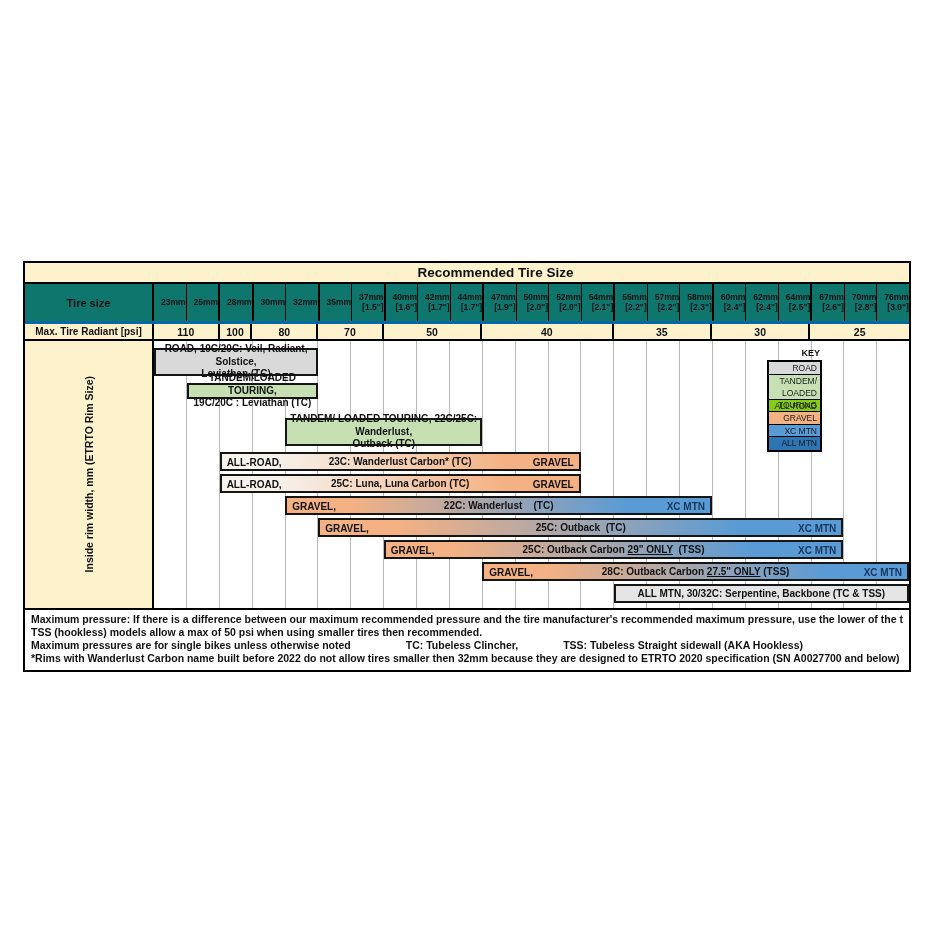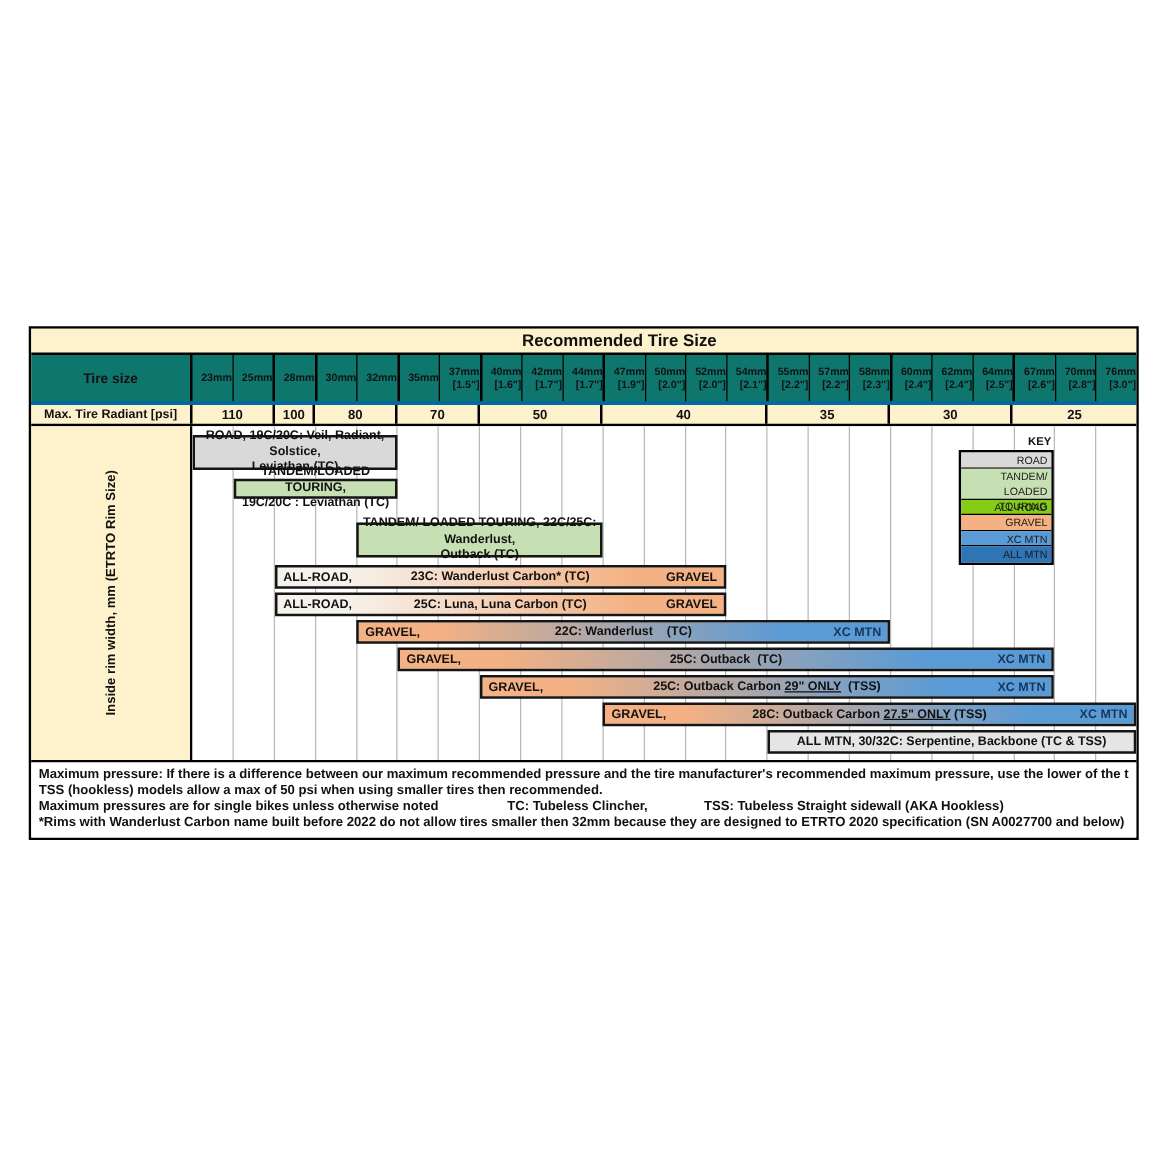--- a/index.html
+++ b/index.html
@@ -31,21 +31,21 @@
   .gwrap{position:absolute;inset:0;display:flex;}
   .gcell{flex:1;border-right:1px solid #b9b9b9;box-sizing:border-box;}
   .gcell:last-child{border-right:none;}
   .bar{position:absolute;border:2px solid #151515;box-sizing:border-box;display:flex;
        align-items:center;font-weight:bold;font-size:10px;color:#111;}
   .bar .stack{width:100%;text-align:center;line-height:12.5px;}
   .bar .lbl-left{position:absolute;left:5px;top:50%;transform:translateY(-50%);white-space:pre;}
   .bar .lbl-right{position:absolute;right:5px;top:50%;transform:translateY(-50%);white-space:pre;color:#16365c;}
   .bar .lbl-center{margin:0 auto;white-space:pre;}
   .u{text-decoration:underline;}
-  .key{position:absolute;left:613px;top:6px;width:76px;}
+  .key{position:absolute;left:613px;top:6px;width:55px;}
   .key-title{text-align:right;font-weight:bold;font-size:9px;padding-right:2px;height:13px;line-height:13px;}
   .key-box{border:2px solid #000;}
   .key-item{border-bottom:1px solid #000;font-size:8.5px;line-height:12px;text-align:right;
             padding:0 3px;font-weight:normal;color:#1a1a1a;box-sizing:border-box;}
   .key-item:last-child{border-bottom:none;}
   .notes{background:#fff;padding:3px 6px 5px 6px;font-size:10.5px;font-weight:bold;line-height:13px;}
   .note-line{white-space:nowrap;overflow:hidden;}
   .gap1{margin-left:55px;}
   .gap2{margin-left:45px;}
 </style>

